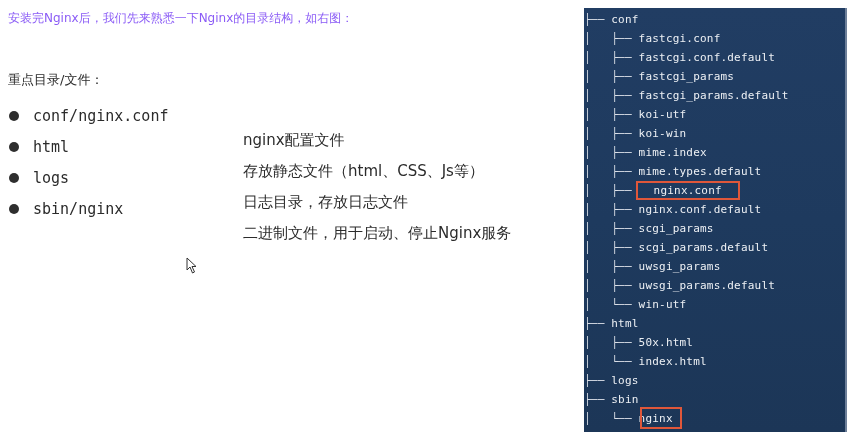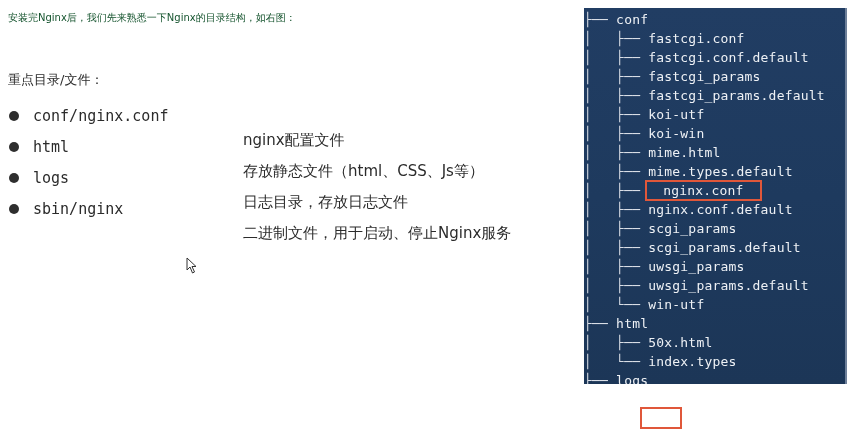--- a/index.html
+++ b/index.html
@@ -12,23 +12,23 @@
       height: 440px;
       position: relative;
       overflow: hidden;
       font-family: "DejaVu Sans", "Liberation Sans", sans-serif;
       color: #2b2b2b;
     }
     .intro {
       position: absolute;
       left: 8px;
       top: 8px;
-      font-size: 10px;
+      font-size: 12px;
       line-height: 20px;
-      color: #14532d;
+      color: #8b5cf6;
       white-space: nowrap;
     }
     .section-title {
       position: absolute;
       left: 8px;
       top: 70px;
       font-size: 13px;
       line-height: 20px;
       color: #2b2b2b;
       white-space: nowrap;
@@ -83,27 +83,27 @@
       left: 186px;
       top: 257px;
       width: 12px;
       height: 18px;
     }
     .terminal {
       position: absolute;
       left: 584px;
       top: 8px;
       width: 261px;
-      height: 376px;
+      height: 424px;
       background: #1f3a5f;
       background: linear-gradient(180deg, #213d63 0%, #1e3a5e 50%, #1c3657 100%);
       border-right: 2px solid #6d7f99;
       overflow: hidden;
       font-family: "DejaVu Sans Mono", "Liberation Mono", monospace;
-      font-size: 13px;
+      font-size: 11px;
       color: #e8ecf2;
     }
     .tree-line {
       position: absolute;
       left: 0;
       height: 19px;
       line-height: 19px;
       white-space: pre;
       color: #e6eaf0;
       letter-spacing: 0.2px;
@@ -176,31 +176,31 @@
 </svg>
 
 <div class="terminal">
   <div class="tree-line" style="top:2px"><span class="guide">├── </span><span class="name">conf</span></div>
   <div class="tree-line" style="top:21px"><span class="guide">│   ├── </span><span class="name">fastcgi.conf</span></div>
   <div class="tree-line" style="top:40px"><span class="guide">│   ├── </span><span class="name">fastcgi.conf.default</span></div>
   <div class="tree-line" style="top:59px"><span class="guide">│   ├── </span><span class="name">fastcgi_params</span></div>
   <div class="tree-line" style="top:78px"><span class="guide">│   ├── </span><span class="name">fastcgi_params.default</span></div>
   <div class="tree-line" style="top:97px"><span class="guide">│   ├── </span><span class="name">koi-utf</span></div>
   <div class="tree-line" style="top:116px"><span class="guide">│   ├── </span><span class="name">koi-win</span></div>
-  <div class="tree-line" style="top:135px"><span class="guide">│   ├── </span><span class="name">mime.html</span></div>
+  <div class="tree-line" style="top:135px"><span class="guide">│   ├── </span><span class="name">mime.index</span></div>
   <div class="tree-line" style="top:154px"><span class="guide">│   ├── </span><span class="name">mime.types.default</span></div>
   <div class="tree-line" style="top:173px"><span class="guide">│   ├── </span><span class="name highlight">nginx.conf</span></div>
   <div class="tree-line" style="top:192px"><span class="guide">│   ├── </span><span class="name">nginx.conf.default</span></div>
   <div class="tree-line" style="top:211px"><span class="guide">│   ├── </span><span class="name">scgi_params</span></div>
   <div class="tree-line" style="top:230px"><span class="guide">│   ├── </span><span class="name">scgi_params.default</span></div>
   <div class="tree-line" style="top:249px"><span class="guide">│   ├── </span><span class="name">uwsgi_params</span></div>
   <div class="tree-line" style="top:268px"><span class="guide">│   ├── </span><span class="name">uwsgi_params.default</span></div>
   <div class="tree-line" style="top:287px"><span class="guide">│   └── </span><span class="name">win-utf</span></div>
   <div class="tree-line" style="top:306px"><span class="guide">├── </span><span class="name">html</span></div>
   <div class="tree-line" style="top:325px"><span class="guide">│   ├── </span><span class="name">50x.html</span></div>
-  <div class="tree-line" style="top:344px"><span class="guide">│   └── </span><span class="name">index.types</span></div>
+  <div class="tree-line" style="top:344px"><span class="guide">│   └── </span><span class="name">index.html</span></div>
   <div class="tree-line" style="top:363px"><span class="guide">├── </span><span class="name">logs</span></div>
   <div class="tree-line" style="top:382px"><span class="guide">├── </span><span class="name">sbin</span></div>
   <div class="tree-line" style="top:401px"><span class="guide">│   └── </span><span class="name">nginx</span></div>
 </div>
 
 <div class="wm-box"></div>
 <div class="watermark">CSDN @小李不会编程啊</div>
 
 </body></html>

